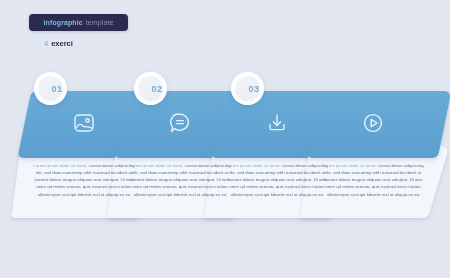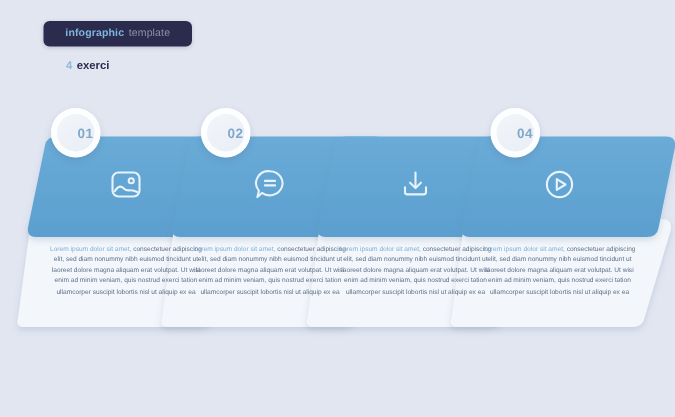--- a/index.html
+++ b/index.html
@@ -184,20 +184,23 @@
           <stop offset="1" stop-color="#5b9fcf"></stop>
         </linearGradient>
         <filter id="sh3" x="-30%" y="-30%" width="170%" height="170%">
           <feDropShadow dx="0" dy="2" stdDeviation="2.2" flood-color="#6c83a8" flood-opacity="0.25"></feDropShadow>
         </filter>
       </defs>
       <path d="M13 58 L138 58 Q146 58 144 66 L126 126 Q124 130 118 130 L2 130 Q-4 130 -2 124 L6 64 Q7 58 13 58 Z" fill="#f3f6fb" filter="url(#sh3)"></path>
       <path d="M24 3 L140 3 Q148 3 146 11 L136 64 Q135 70 128 70 L10 70 Q3 70 5 62 L16 9 Q17 3 24 3 Z" fill="url(#g3)" filter="url(#sh3)"></path>
     </svg>
 
+    <div class="badge">
+      <span>03</span>
+    </div>
 
     <div class="icon-wrap">
       <svg viewBox="0 0 24 24" fill="none" stroke="#e8f2fa" stroke-width="1.4" stroke-linecap="round" stroke-linejoin="round">
         <path d="M12 4 V14.2"></path>
         <path d="M8.4 10.8 L12 14.4 L15.6 10.8"></path>
         <path d="M5 13.8 V17.2 Q5 18.6 6.6 18.6 H17.4 Q19 18.6 19 17.2 V13.8"></path>
       </svg>
     </div>
 
     <div class="body-text">
@@ -213,23 +216,20 @@
           <stop offset="1" stop-color="#5b9fcf"></stop>
         </linearGradient>
         <filter id="sh4" x="-30%" y="-30%" width="170%" height="170%">
           <feDropShadow dx="0" dy="2" stdDeviation="2.2" flood-color="#6c83a8" flood-opacity="0.25"></feDropShadow>
         </filter>
       </defs>
       <path d="M13 58 L138 58 Q146 58 144 66 L126 126 Q124 130 118 130 L2 130 Q-4 130 -2 124 L6 64 Q7 58 13 58 Z" fill="#f3f6fb" filter="url(#sh4)"></path>
       <path d="M24 3 L141 3 Q148 3 147 10 L136 64 Q135 70 128 70 L10 70 Q3 70 5 62 L16 9 Q17 3 24 3 Z" fill="url(#g4)" filter="url(#sh4)"></path>
     </svg>
 
-    <div class="badge">
-      <span>04</span>
-    </div>
 
     <div class="icon-wrap">
       <svg viewBox="0 0 24 24" fill="none" stroke="#e8f2fa" stroke-width="1.4" stroke-linecap="round" stroke-linejoin="round">
         <circle cx="12" cy="12" r="8.4"></circle>
         <path d="M10.2 8.4 L16 12 L10.2 15.6 Z"></path>
       </svg>
     </div>
 
     <div class="body-text">
       <span class="lead">Lorem ipsum dolor sit amet,</span><span> consectetuer adipiscing elit, sed diam nonummy nibh euismod tincidunt ut laoreet dolore magna aliquam erat volutpat. Ut wisi enim ad minim veniam, quis nostrud exerci tation ullamcorper suscipit lobortis nisl ut aliquip ex ea</span>

